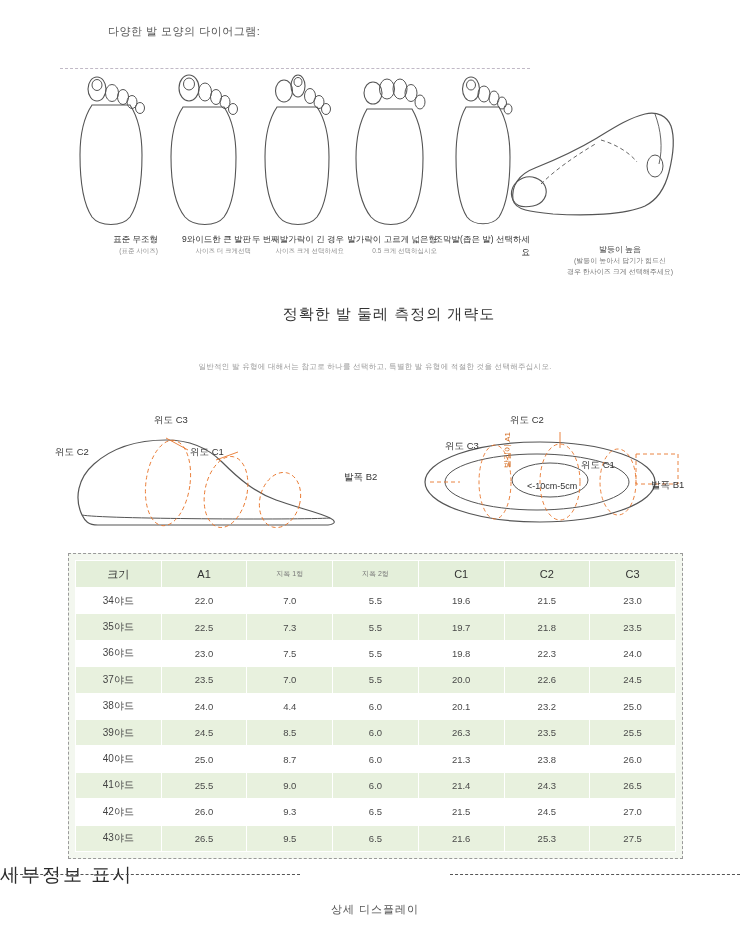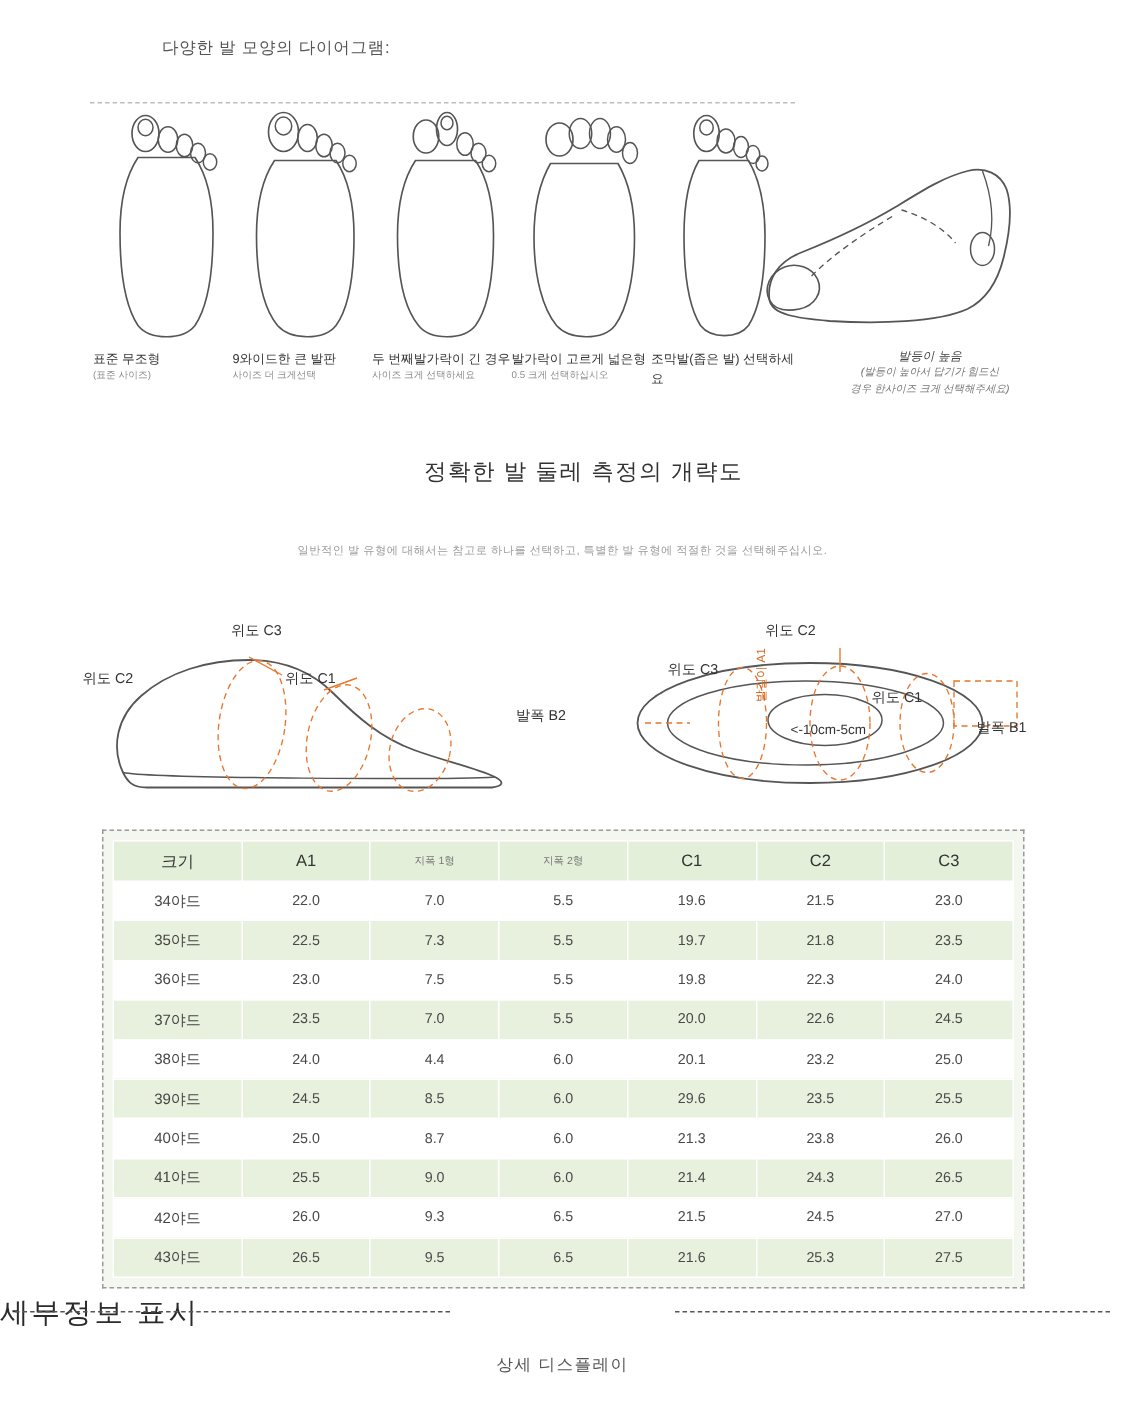--- a/index.html
+++ b/index.html
@@ -18,35 +18,35 @@
     position:absolute;left:96px;top:24px;
     font-size:11px;color:#555;letter-spacing:.5px;margin-left:12px;
   }
 
   
   .feet-row{position:absolute;left:70px;top:55px;width:460px;height:200px;}
   .foot{position:absolute;top:0;width:80px;height:175px;}
   .foot svg{display:block;}
   .foot-label{
     position:absolute;top:178px;width:96px;margin-left:-8px;
-    text-align:left;font-size:8px;line-height:1.5;color:#555;
+    text-align:right;font-size:8px;line-height:1.5;color:#555;
   }
   .foot-label .l1{font-size:8.5px;color:#333;}
   .foot-label .l2{font-size:6.5px;color:#8d8d8d;}
 
   .dash-line{
     position:absolute;left:60px;top:68px;width:470px;height:0;
     border-top:1px dashed #c0b9c6;
   }
 
   
   .side-foot{position:absolute;left:505px;top:100px;width:200px;height:130px;}
   .side-caption{
-    position:absolute;left:540px;top:232px;width:160px;text-align:center;
-    font-size:7px;line-height:1.55;color:#777;font-style:italic;
+    position:absolute;left:540px;top:244px;width:160px;text-align:center;
+    font-size:7px;line-height:1.55;color:#777;
   }
   .side-caption .sc1{font-size:8px;color:#444;}
 
   
   .section-title{
     position:absolute;left:0;top:305px;width:750px;text-align:center;
     font-size:15px;color:#333;letter-spacing:1px;padding-left:14px;
   }
   .section-sub{
     position:absolute;left:0;top:362px;width:750px;text-align:center;
@@ -306,21 +306,21 @@
           <td>6.0</td>
           <td>20.1</td>
           <td>23.2</td>
           <td>25.0</td>
         </tr>
         <tr>
           <td>39야드</td>
           <td>24.5</td>
           <td>8.5</td>
           <td>6.0</td>
-          <td>29.6</td>
+          <td>26.3</td>
           <td>23.5</td>
           <td>25.5</td>
         </tr>
         <tr>
           <td>40야드</td>
           <td>25.0</td>
           <td>8.7</td>
           <td>6.0</td>
           <td>21.3</td>
           <td>23.8</td>

